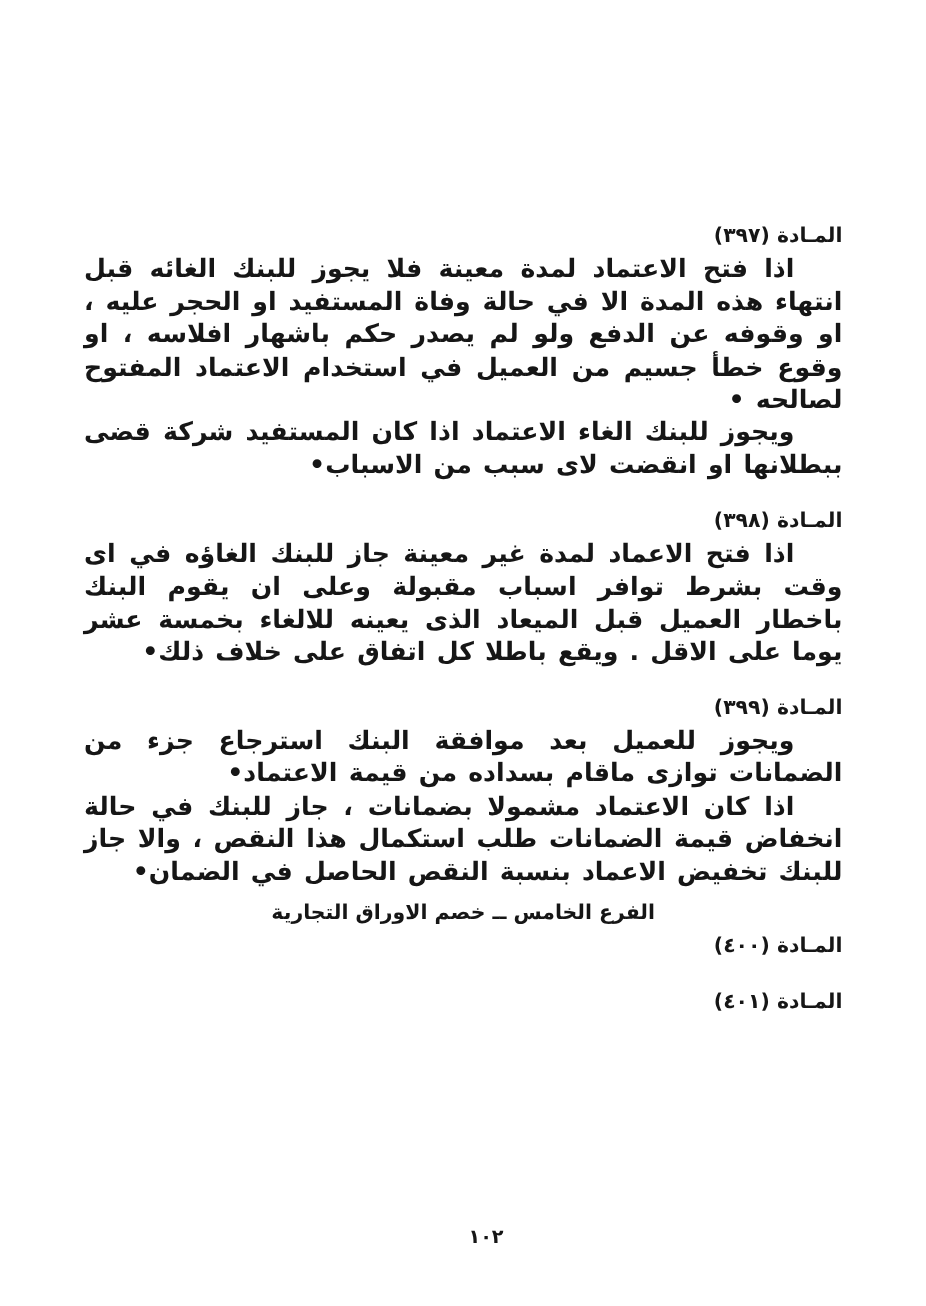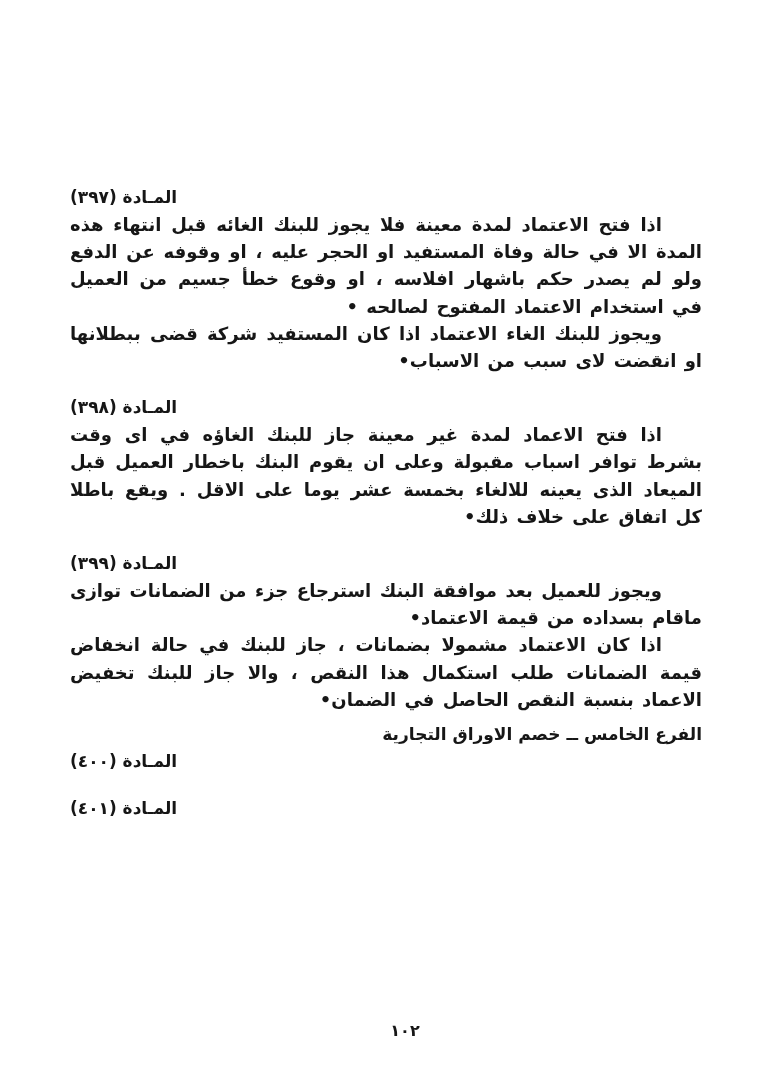--- a/index.html
+++ b/index.html
@@ -24,36 +24,37 @@
   .content {
     position: absolute;
     top: 184px;
     right: 70px;
     width: 632px;
   }
   .article-heading {
     font-size: 17px;
     font-weight: bold;
     line-height: 27px;
-    text-align: left;
+    text-align: right;
     margin: 0;
     letter-spacing: 0.5px;
   }
   .gap-above {
     margin-top: 20px;
   }
   .section-title {
     font-size: 17px;
     font-weight: bold;
     line-height: 27px;
+    text-align: center;
     margin: 8px 0 0 0;
     letter-spacing: 0.5px;
   }
   p.body-par {
-    font-size: 18px;
+    font-size: 21px;
     font-weight: bold;
     line-height: 27.2px;
     margin: 0;
     text-align: justify;
     text-indent: 40px;
     word-spacing: 2px;
     letter-spacing: 0.2px;
   }
   .page-number {
     position: absolute;

